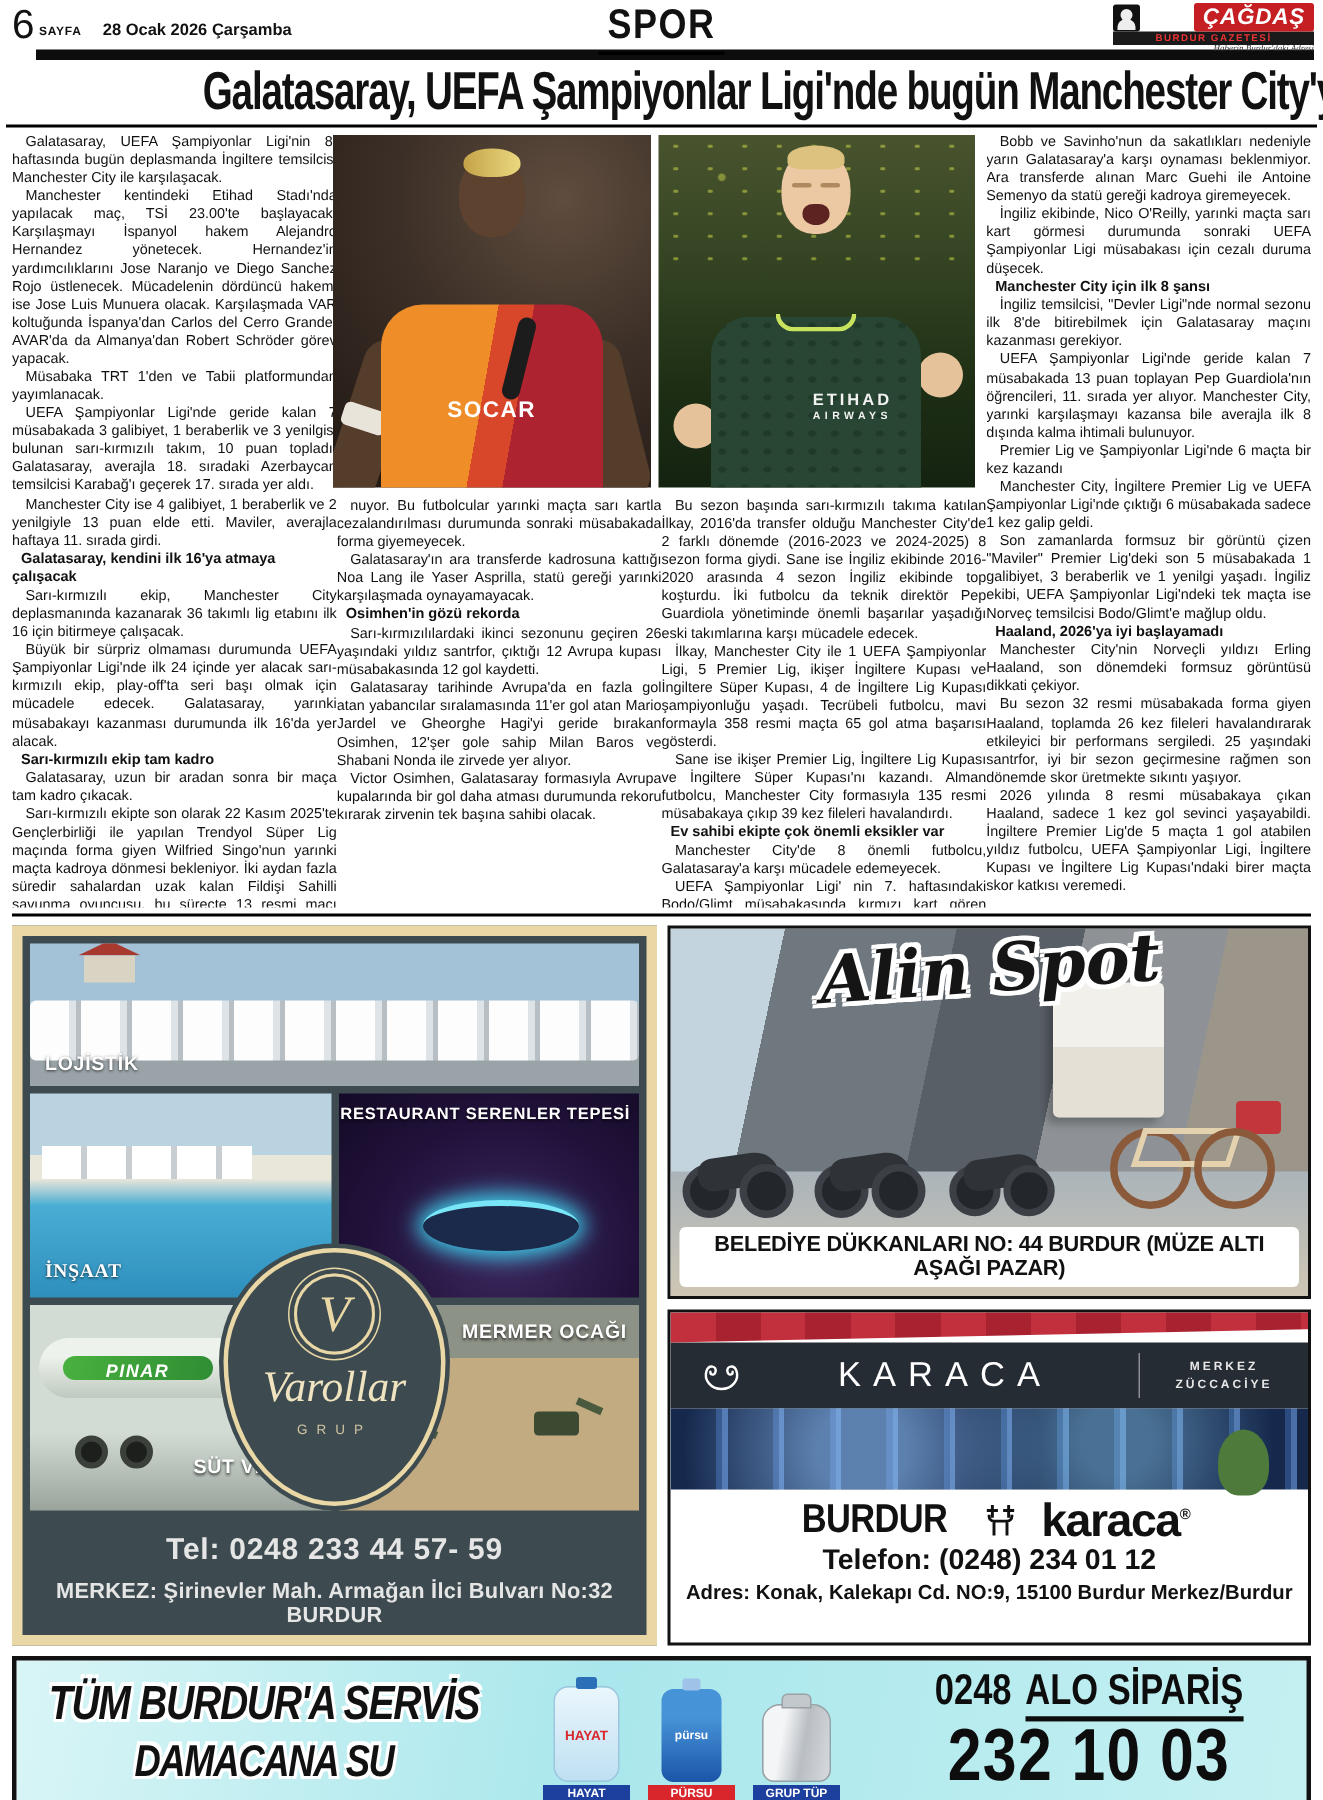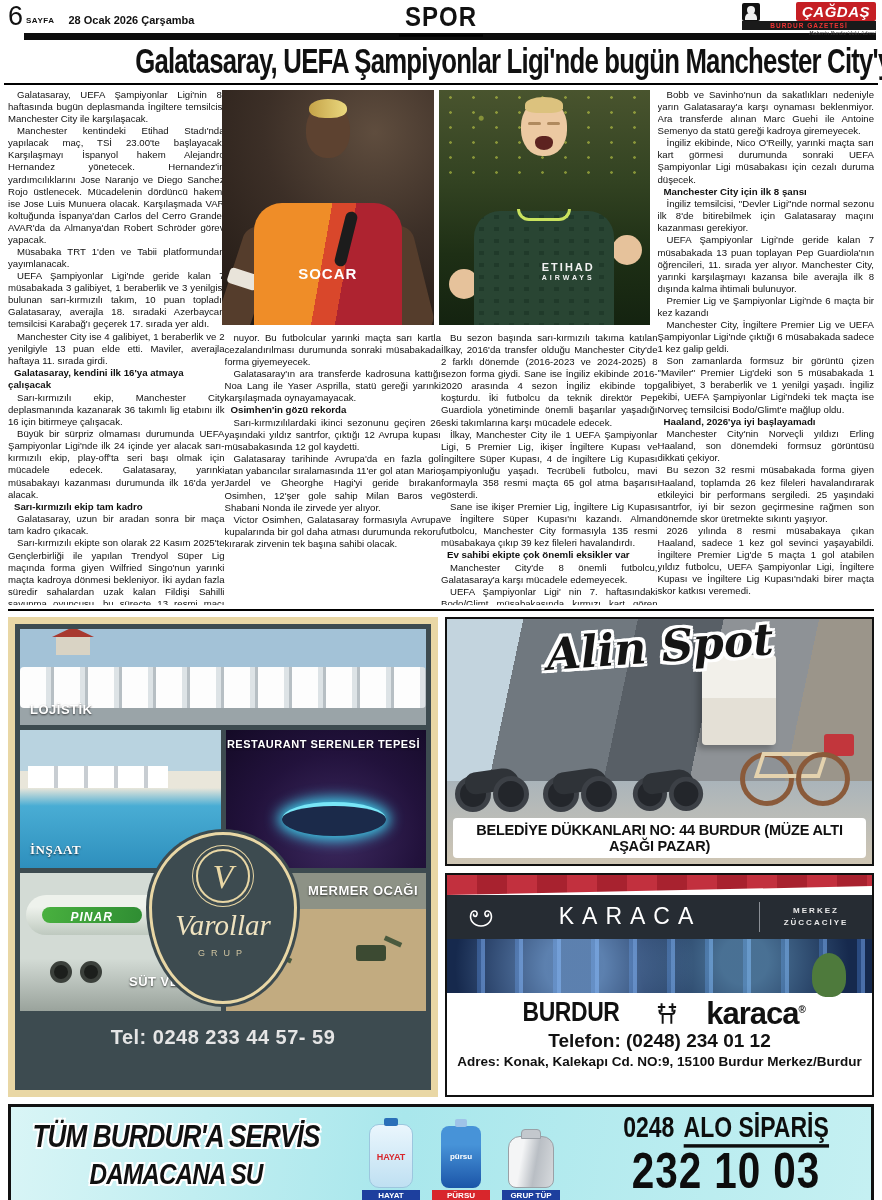--- a/index.html
+++ b/index.html
@@ -149,21 +149,21 @@
   .k-name { color:#fff; font-size:23px; letter-spacing:8px; font-weight:400; flex:1; text-align:center; }
   .k-divider { width:1px; height:30px; background:#8a8f96; }
   .k-side { color:#e8e8e8; font-size:8px; letter-spacing:2px; text-align:center; line-height:1.5; width:84px; font-weight:700;}
   .k-store { height:54px; position:relative;
     background:repeating-linear-gradient(90deg,#16294d 0 30px,#2a4a80 30px 34px,#4a6ea8 34px 38px);}
   .k-store:before { content:""; position:absolute; inset:0;
     background:radial-gradient(circle at 30% 50%, rgba(150,200,255,.55) 0 10%, transparent 40%),
                radial-gradient(circle at 70% 40%, rgba(150,220,255,.4) 0 8%, transparent 35%); }
   .k-tree { position:absolute; right:26px; bottom:-4px; width:34px; height:44px; border-radius:50% 50% 40% 40%; background:#4e7a3c; }
   .k-lower { text-align:center; padding-top:4px; }
-  .k-brandrow { display:flex; align-items:flex-end; justify-content:center; gap:26px; }
+  .k-brandrow { display:flex; align-items:flex-end; justify-content:center; gap:14px; }
   .k-city { font-weight:800; font-size:27px; letter-spacing:-.5px; transform:scale(.85,1); }
   .k-deer { width:26px; height:26px; margin-bottom:2px;}
   .k-brand { font-weight:800; font-size:31px; letter-spacing:-1px; line-height:.9; }
   .k-reg { font-size:10px; vertical-align:super; }
   .k-phone { font-weight:800; font-size:19px; margin-top:2px; }
   .k-addr { font-weight:800; font-size:13.5px; margin-top:2px; }
   
   .banner { margin:7px 8px 0 8px; height:101px; border:3px solid #111; display:flex; align-items:center;
     background:linear-gradient(100deg,#d9f5f6 0%,#a9e7ec 45%,#c5f0f2 100%); position:relative; overflow:hidden;}
   .b-left { flex:0 0 330px; text-align:center; font-weight:800; font-style:italic; color:#111;
@@ -312,20 +312,21 @@
         <span class="v-label" style="right:8px; bottom:22px;">SÜT VE YEM</span>
       </div>
       <div class="vph v-quarry">
         <div class="v-digger" style="left:20px; bottom:34px;"></div>
         <div class="v-digger" style="right:40px; bottom:50px;"></div>
         <span class="v-label" style="right:8px; top:10px;">MERMER OCAĞI</span>
       </div>
     </div>
     <div class="v-contact">
       <div class="v-tel">Tel: 0248 233 44 57- 59</div>
+      <div class="v-addr">MERKEZ: Şirinevler Mah. Armağan İlci Bulvarı No:32 BURDUR</div>
     </div>
     <div class="v-logo">
       <div class="v-logo-circle">V</div>
       <div class="v-logo-name">Varollar</div>
       <div class="v-logo-sub">GRUP</div>
     </div>
   </div>
 
   <div class="ad-right">
 

